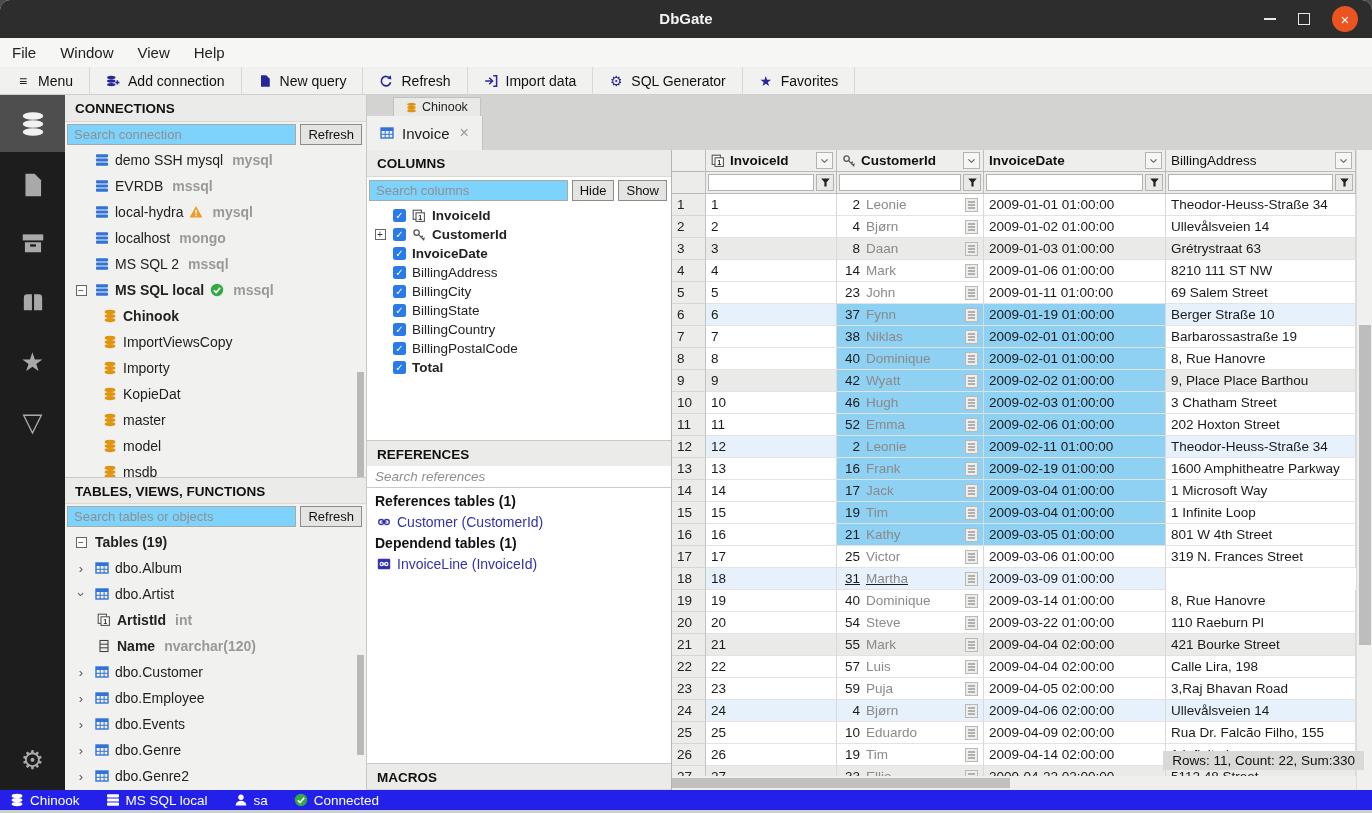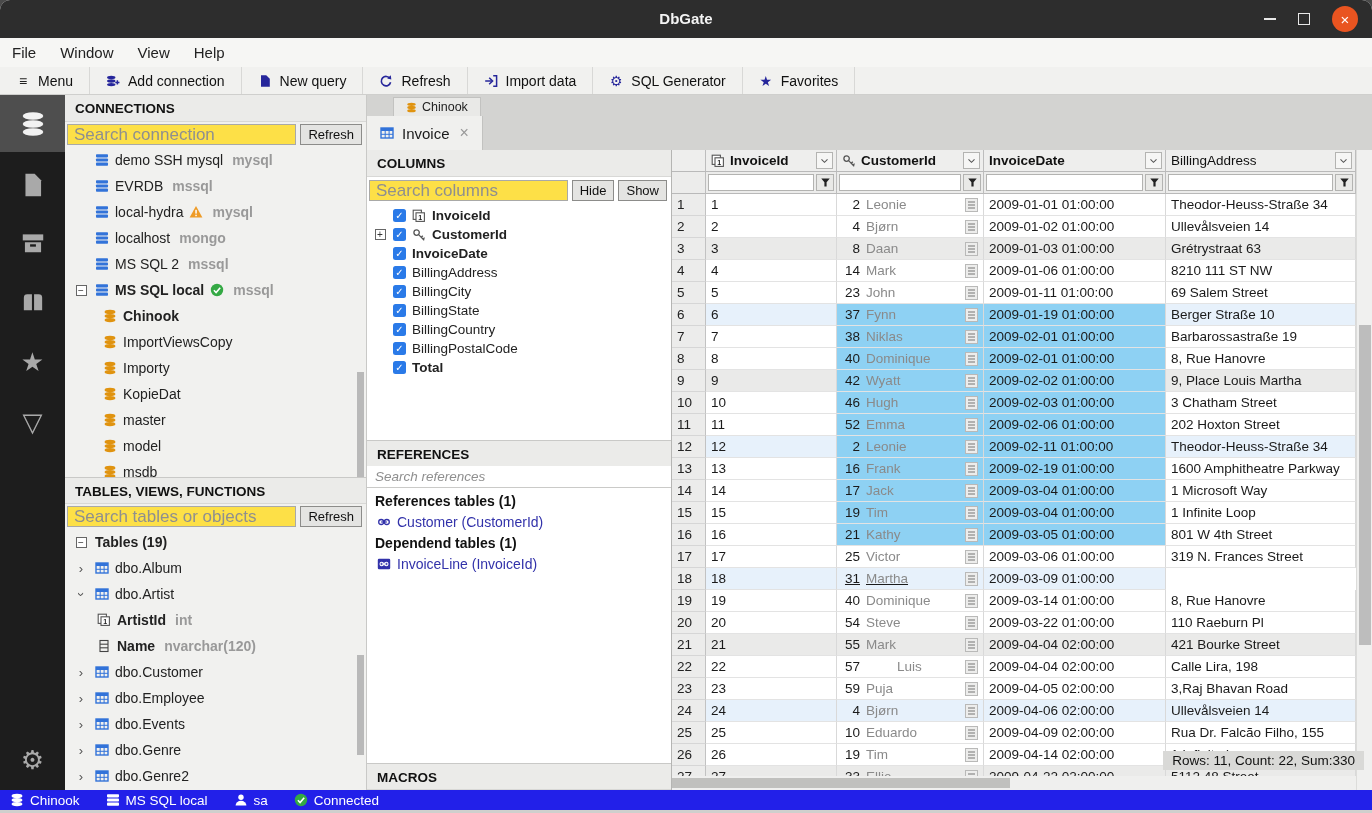--- a/index.html
+++ b/index.html
@@ -42,22 +42,22 @@
   .rail-item .ic-txt { font-size:26px; }
   .rail-item.active { height:57px; top:0; background:#4e4e4e; color:#f2f2f2; }
 
   
   .leftcol { position:absolute; left:65px; top:95px; width:302px; height:695px;
     background:#f1f1ef; border-right:1px solid #c9c9c7; }
   .panel-header { height:27px; background:#ebebe9; border-bottom:1px solid #d8d8d6;
     font-weight:bold; font-size:13.5px; padding:6px 10px; color:#111; }
   .panel-header.bt { border-top:1px solid #c9c9c7; }
   .searchrow { display:flex; height:25px; padding:2px 4px 2px 2px; gap:4px; align-items:stretch; }
-  .searchrow input { flex:1; min-width:0; border:1px solid #a9a9a7; font-size:17px; padding:0 6px;
-    background:#fde047; color:#333; font-family:inherit; }
+  .searchrow input { flex:1; min-width:0; border:1px solid #a9a9a7; font-size:13px; padding:0 6px;
+    background:#7dd3fc; color:#333; font-family:inherit; }
   .searchrow input::placeholder { color:#8f8f8f; }
   .btn { background:#e4e4e2; border:1px solid #8c8c8a; font-size:13px; padding:0 7px; color:#111;
     font-family:inherit; }
   .list-area { position:relative; overflow:hidden; }
   .tree-row { height:26px; display:flex; align-items:center; gap:6px; padding-left:8px;
     font-size:14px; color:#222; white-space:nowrap; }
   .tree-row .slot { width:16px; display:flex; justify-content:center; flex:none; color:#555; }
   .tree-row.child { padding-left:38px; }
   .tree-row.col-child { padding-left:32px; }
   .tree-row .engine, .tree-row .dtype { color:#999; margin-left:3px;font-weight:bold; }
@@ -1020,21 +1020,21 @@
             <span class="celldoc"><svg viewBox="0 0 13 14">
                 <rect x="0.5" y="0.5" width="12" height="13" fill="#ededec" stroke="#b9b9b8"></rect>
                 <g stroke="#808080" stroke-width="1.1">
                   <line x1="3" y1="4" x2="10" y2="4"></line>
                   <line x1="3" y1="7" x2="10" y2="7"></line>
                   <line x1="3" y1="10" x2="10" y2="10"></line>
                 </g>
               </svg></span>
           </div>
           <div class="gcell sel" style="width: 182px;">2009-02-02 01:00:00</div>
-          <div class="gcell" style="width: 190px;">9, Place Louis Martha</div>
+          <div class="gcell" style="width: 190px;">9, Place Place Barthou</div>
         </div>
         <div class="grow" style="top: 242px;">
           <div class="gcell rownum" style="width: 34px;">10</div>
           <div class="gcell" style="width: 131px;">10</div>
           <div class="gcell sel" style="width: 147px;">
             <span class="cnum">46</span>
             <span class="cname">Hugh</span>
             <span class="celldoc"><svg viewBox="0 0 13 14">
                 <rect x="0.5" y="0.5" width="12" height="13" fill="#ededec" stroke="#b9b9b8"></rect>
                 <g stroke="#808080" stroke-width="1.1">
@@ -1241,21 +1241,21 @@
                   <line x1="3" y1="10" x2="10" y2="10"></line>
                 </g>
               </svg></span>
           </div>
           <div class="gcell" style="width: 182px;">2009-04-04 02:00:00</div>
           <div class="gcell" style="width: 190px;">421 Bourke Street</div>
         </div>
         <div class="grow" style="top: 506px;">
           <div class="gcell rownum" style="width: 34px;">22</div>
           <div class="gcell" style="width: 131px;">22</div>
-          <div class="gcell" style="width: 147px; gap: 31px;">
+          <div class="gcell" style="width: 147px;">
             <span class="cnum">57</span>
             <span class="cname">Luis</span>
             <span class="celldoc"><svg viewBox="0 0 13 14">
                 <rect x="0.5" y="0.5" width="12" height="13" fill="#ededec" stroke="#b9b9b8"></rect>
                 <g stroke="#808080" stroke-width="1.1">
                   <line x1="3" y1="4" x2="10" y2="4"></line>
                   <line x1="3" y1="7" x2="10" y2="7"></line>
                   <line x1="3" y1="10" x2="10" y2="10"></line>
                 </g>
               </svg></span>

